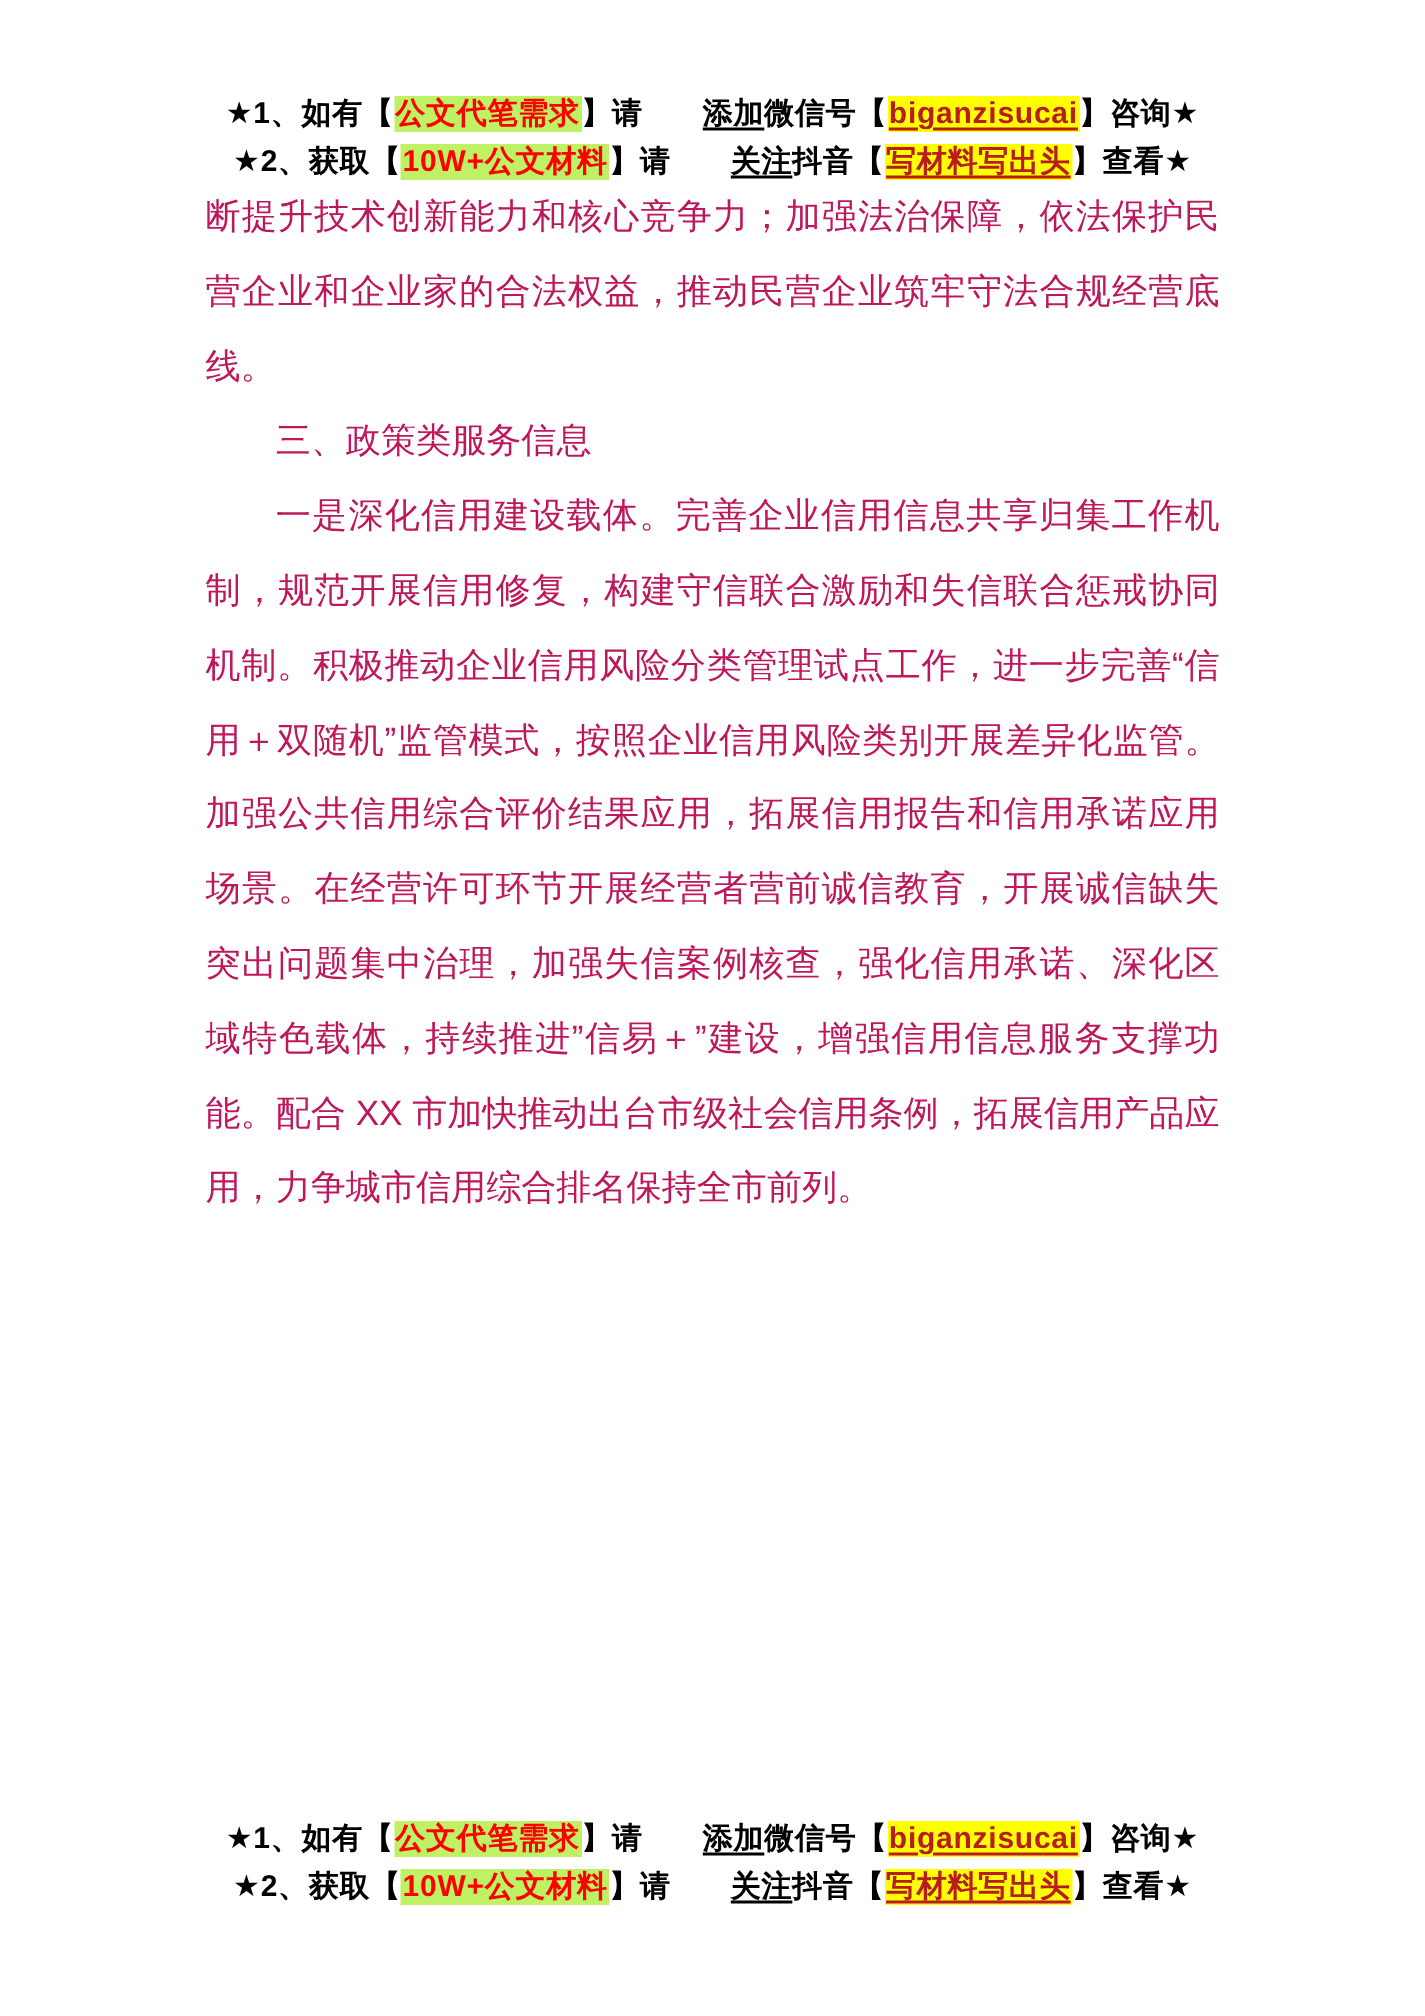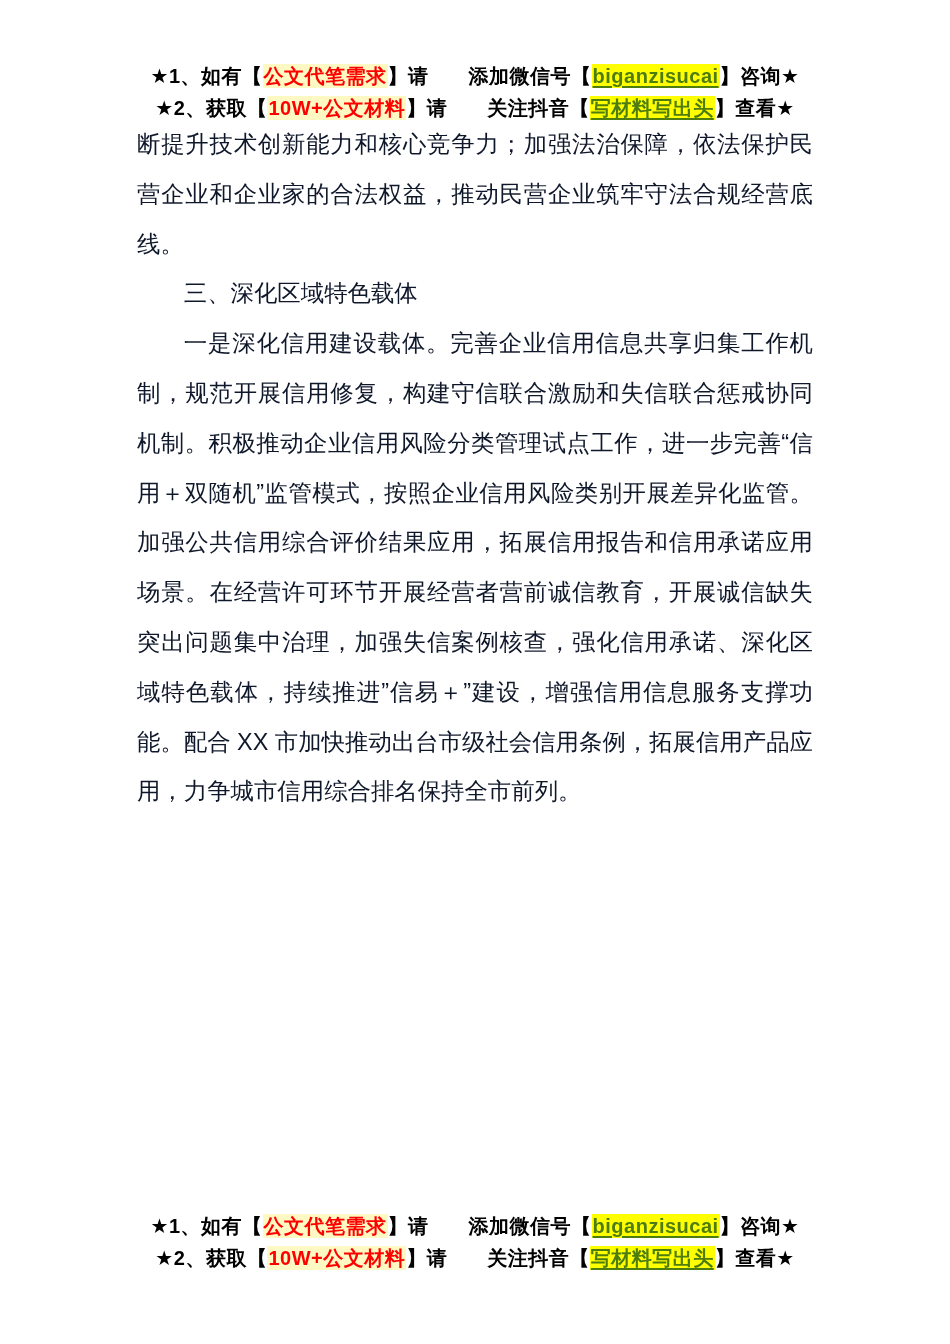--- a/index.html
+++ b/index.html
@@ -21,48 +21,49 @@
     font-weight: bold;
     font-size: 20px;
     line-height: 32px;
     letter-spacing: 0.5px;
     color: #000000;
   }
   .promo-top    { top: 60px; }
   .promo-bottom { top: 1210px; }
   .promo-line { white-space: nowrap; }
   .hl-red {
-    background: #fef9c3;
+    background: #bef264;
     color: #ff0000;
     padding: 1px 1px;
   }
   .hl-red-underline {
     background: #ffff00;
-    color: #4d7c0f;
+    color: #b91c1c;
     text-decoration: underline;
     text-decoration-thickness: 2px;
     text-underline-offset: 3px;
     padding: 1px 1px;
   }
   .black-underline {
+    text-decoration: underline;
     text-decoration-thickness: 2px;
     text-underline-offset: 3px;
     margin-left: 40px;
   }
   
   .doc {
     position: absolute;
     left: 137px;
     top: 120px;
     width: 676px;
     font-size: 23.4px;
     line-height: 49.8px;
     text-align: justify;
     text-justify: inter-character;
-    color: #0f172a;
+    color: #be185d;
   }
   .doc p { margin: 0; padding: 0; }
   .indent { text-indent: 2em; }
   .no-indent { text-indent: 0; }
 </style>
 </head>
 <body>
 
 <div class="page">
 
@@ -70,21 +71,21 @@
     <div class="promo-line">
       <span>★1、如有【</span><span class="hl-red">公文代笔需求</span><span>】请</span><span class="black-underline">添加</span><span>微信号【</span><span class="hl-red-underline">biganzisucai</span><span>】咨询★</span>
     </div>
     <div class="promo-line">
       <span>★2、获取【</span><span class="hl-red">10W+公文材料</span><span>】请</span><span class="black-underline">关注</span><span>抖音【</span><span class="hl-red-underline">写材料写出头</span><span>】查看★</span>
     </div>
   </header>
 
   <main class="doc">
     <p class="no-indent">断提升技术创新能力和核心竞争力；加强法治保障，依法保护民营企业和企业家的合法权益，推动民营企业筑牢守法合规经营底线。</p>
-    <p class="indent">三、深化区域特色载体</p>
+    <p class="indent">三、政策类服务信息</p>
     <p class="indent">一是深化信用建设载体。完善企业信用信息共享归集工作机制，规范开展信用修复，构建守信联合激励和失信联合惩戒协同机制。积极推动企业信用风险分类管理试点工作，进一步完善“信用＋双随机”监管模式，按照企业信用风险类别开展差异化监管。加强公共信用综合评价结果应用，拓展信用报告和信用承诺应用场景。在经营许可环节开展经营者营前诚信教育，开展诚信缺失突出问题集中治理，加强失信案例核查，强化信用承诺、深化区域特色载体，持续推进”信易＋”建设，增强信用信息服务支撑功能。配合 XX 市加快推动出台市级社会信用条例，拓展信用产品应用，力争城市信用综合排名保持全市前列。</p>
   </main>
 
   <footer class="promo promo-bottom">
     <div class="promo-line">
       <span>★1、如有【</span><span class="hl-red">公文代笔需求</span><span>】请</span><span class="black-underline">添加</span><span>微信号【</span><span class="hl-red-underline">biganzisucai</span><span>】咨询★</span>
     </div>
     <div class="promo-line">
       <span>★2、获取【</span><span class="hl-red">10W+公文材料</span><span>】请</span><span class="black-underline">关注</span><span>抖音【</span><span class="hl-red-underline">写材料写出头</span><span>】查看★</span>
     </div>

